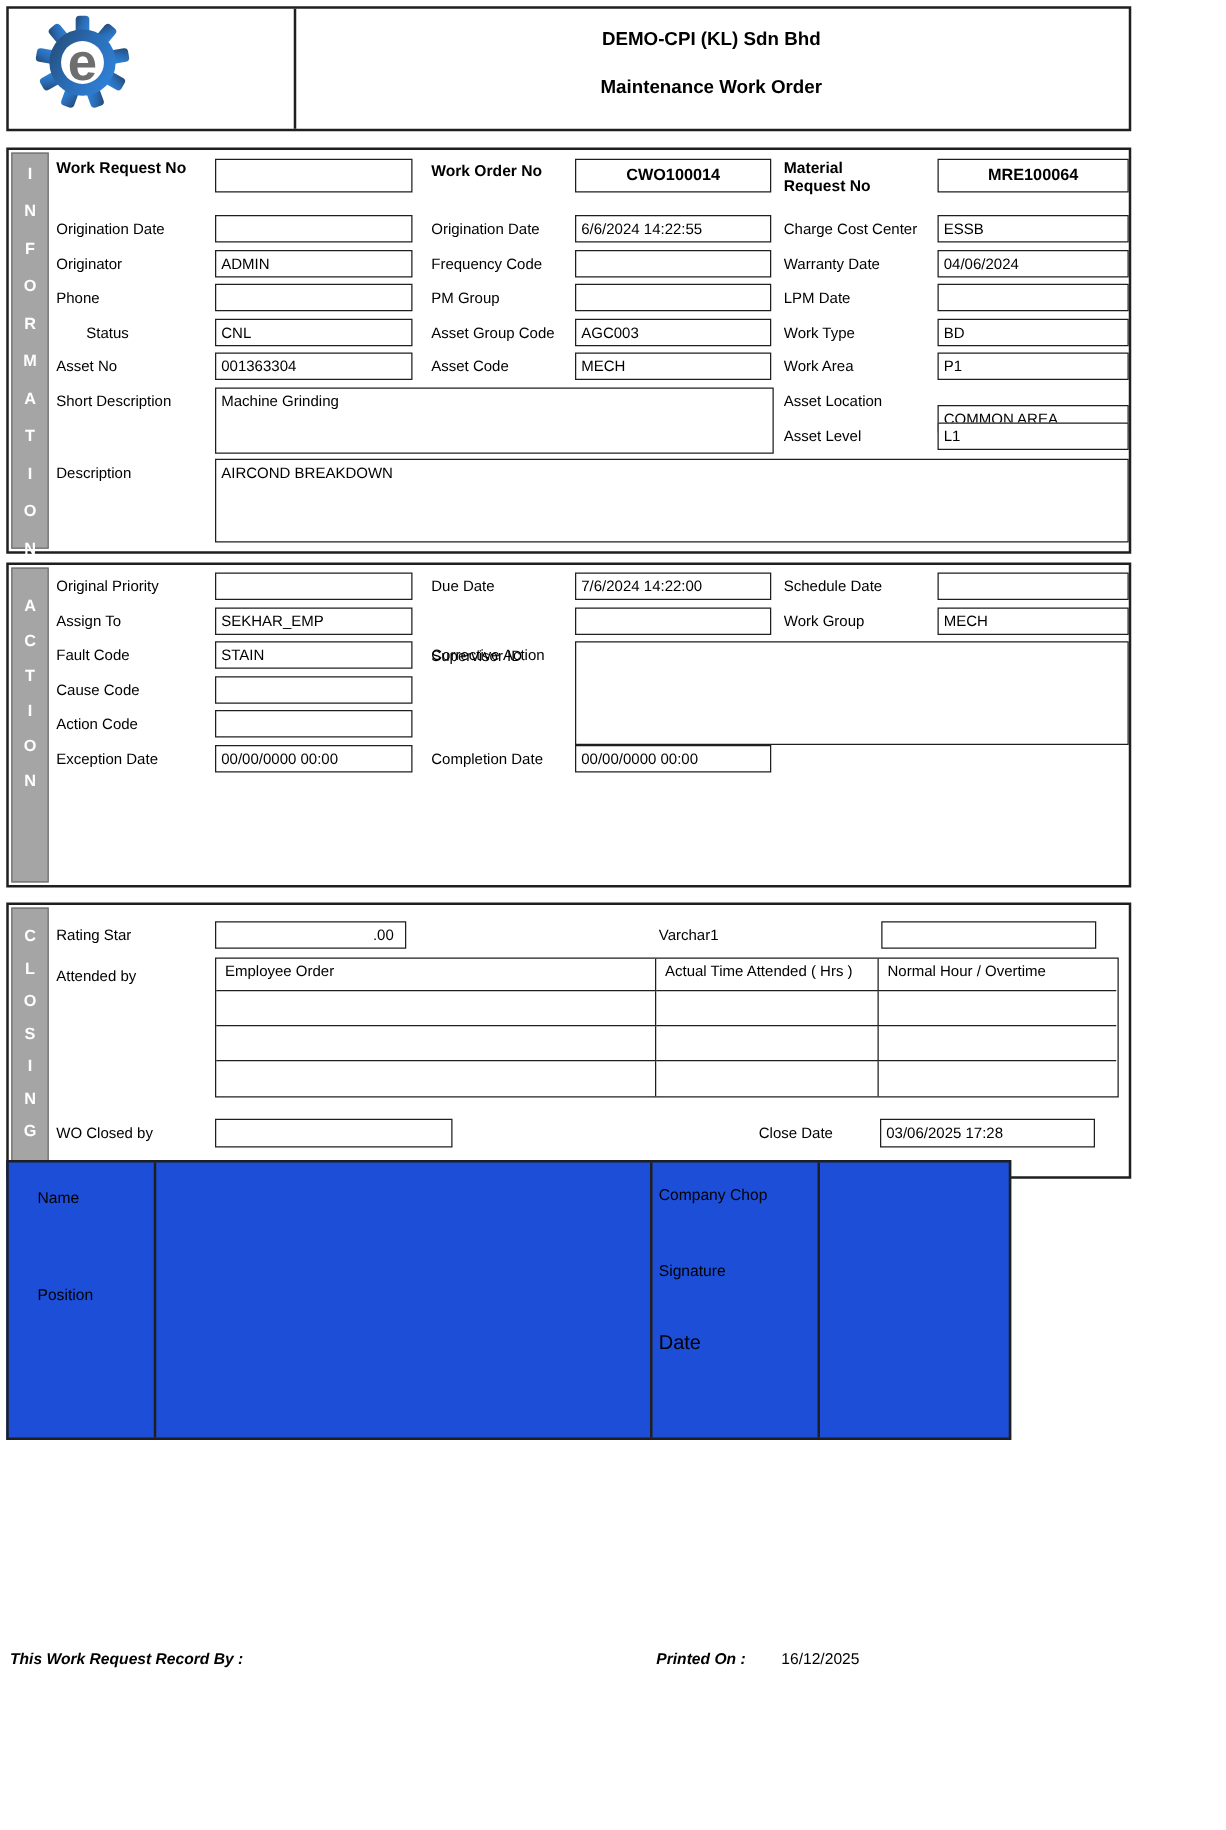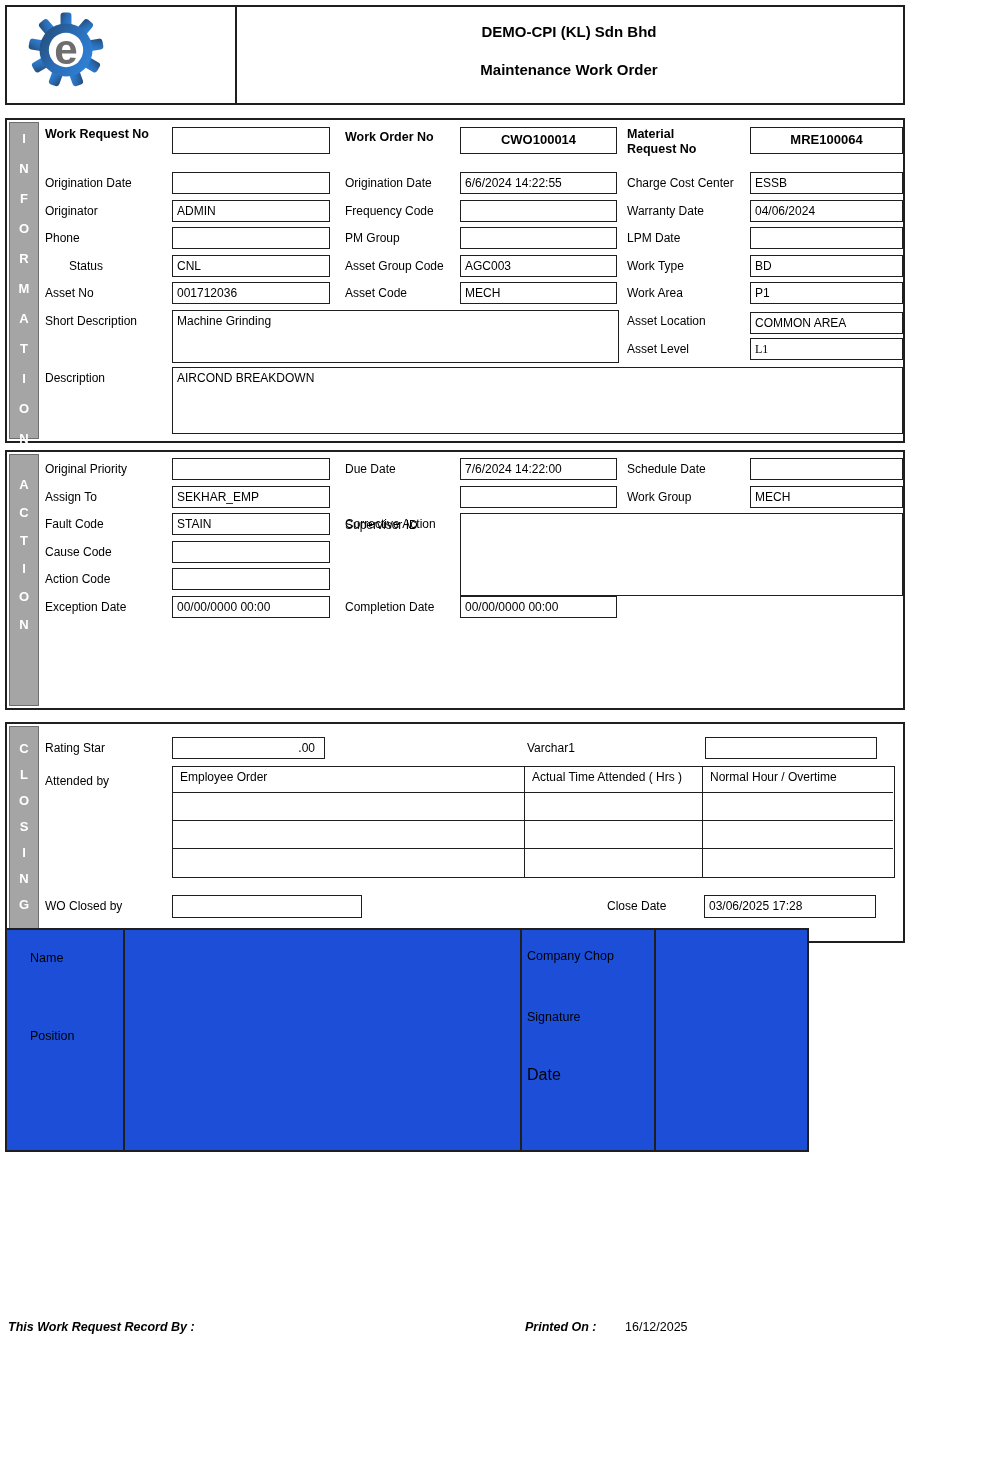--- a/index.html
+++ b/index.html
@@ -99,32 +99,32 @@
     <div class="box" style="left:743px; top:107px; width:153px; height:22px;"></div>
 
     <div class="lbl" style="left:38px; top:139px;margin-left:24px;">Status</div>
     <div class="box" style="left:165px; top:135px; width:158px; height:22px;">CNL</div>
     <div class="lbl" style="left:338px; top:139px;">Asset Group Code</div>
     <div class="box" style="left:453px; top:135px; width:157px; height:22px;">AGC003</div>
     <div class="lbl" style="left:620px; top:139px;text-align:center;">Work Type</div>
     <div class="box" style="left:743px; top:135px; width:153px; height:22px;">BD</div>
 
     <div class="lbl" style="left:38px; top:166px;">Asset No</div>
-    <div class="box" style="left:165px; top:162px; width:158px; height:22px;">001712036</div>
+    <div class="box" style="left:165px; top:162px; width:158px; height:22px;">001363304</div>
     <div class="lbl" style="left:338px; top:166px;">Asset Code</div>
     <div class="box" style="left:453px; top:162px; width:157px; height:22px;">MECH</div>
     <div class="lbl" style="left:620px; top:166px;">Work Area</div>
     <div class="box" style="left:743px; top:162px; width:153px; height:22px;">P1</div>
 
     <div class="lbl" style="left:38px; top:194px;">Short Description</div>
     <div class="box area" style="left:165px; top:190px; width:447px; height:53px;">Machine Grinding</div>
     <div class="lbl" style="left:620px; top:194px;">Asset Location</div>
-    <div class="box" style="left:743px; top:192px; width:153px; height:22px;">COMMON AREA</div>
+    <div class="box" style="left:743px; top:204px; width:153px; height:22px;">COMMON AREA</div>
     <div class="lbl" style="left:620px; top:222px;">Asset Level</div>
-    <div class="box" style="left:743px; top:218px; width:153px; height:22px;font-family:Liberation Serif, serif;">L1</div>
+    <div class="box" style="left:743px; top:218px; width:153px; height:22px;">L1</div>
 
     <div class="lbl" style="left:38px; top:251px;">Description</div>
     <div class="box area" style="left:165px; top:247px; width:731px; height:67px;">AIRCOND BREAKDOWN</div>
   </div>
 
   <div class="section" style="left:5px; top:450px; width:900px; height:260px;">
     <div class="sidebar" style="left:2px; top:2px; width:30px; height:252px;">
       <span class="vtext vt-action">ACTION</span>
     </div>
 

